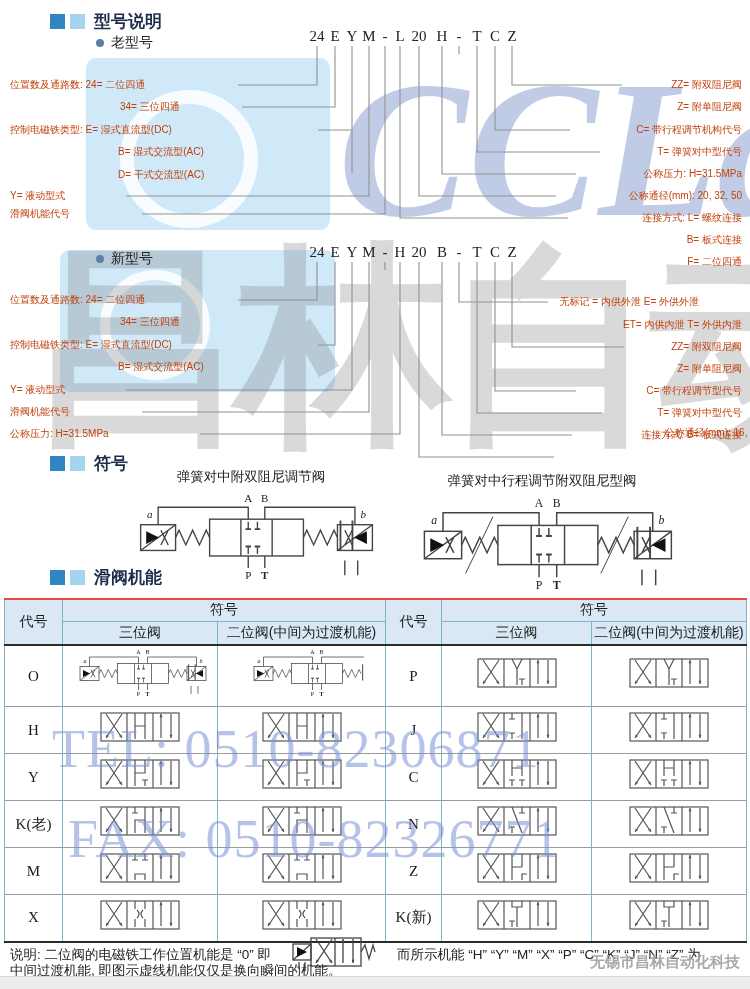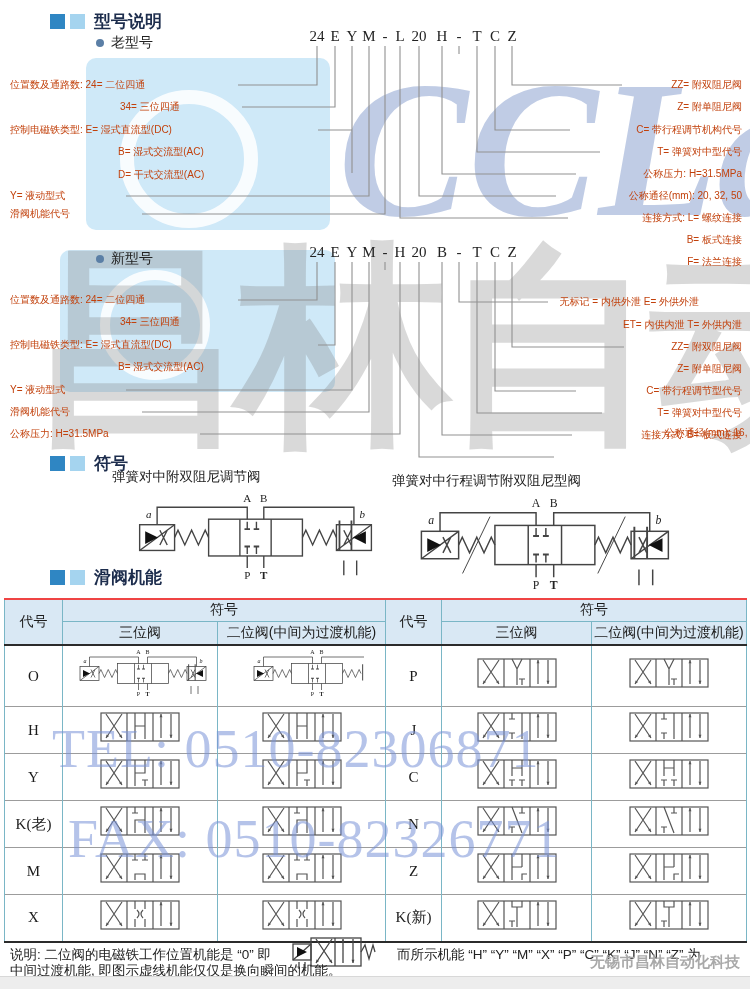--- a/index.html
+++ b/index.html
@@ -22,21 +22,21 @@
   .sec-title{font-weight:bold;font-size:17px;color:#1d2d4d;margin-left:4px;}
   .bullet{position:absolute;display:flex;align-items:center;gap:7px;font-size:14px;color:#222;z-index:2;}
   .dot{width:8px;height:8px;border-radius:50%;background:#5b7fa6;}
   
   .code-part{position:absolute;transform:translateX(-50%);font-family:"Liberation Serif",serif;
              font-size:15px;color:#222;z-index:2;white-space:nowrap;}
   .spec-label{position:absolute;font-size:10px;color:#c2410c;white-space:nowrap;z-index:2;}
   .spec-label.right{transform:translateX(-100%);}
   svg.overlay{position:absolute;left:0;top:0;z-index:1;}
   
-  .diagram{position:absolute;z-index:2;text-align:left;}
+  .diagram{position:absolute;z-index:2;text-align:center;}
   .diagram .dtitle{font-size:13.5px;color:#222;margin-bottom:1px;white-space:nowrap;}
   
   .ftable{position:absolute;left:4px;top:598px;z-index:2;border-collapse:collapse;table-layout:fixed;
           border-top:2px solid #ef4444;border-bottom:2px solid #2b2b2b;background:transparent;}
   .ftable th{background:#d9e8f4;font-weight:normal;font-size:14px;color:#1b1b1b;}
   .ftable th,.ftable td{border-left:1px solid #7ab6c6;border-right:1px solid #7ab6c6;
           text-align:center;vertical-align:middle;padding:0;}
   .ftable thead tr:first-child th{border-bottom:1px solid #7ab6c6;}
   .ftable thead{border-bottom:2px solid #2b2b2b;}
   .ftable td{border-top:1px solid #9c9c9c;background:transparent;}
@@ -97,21 +97,21 @@
       <div class="spec-label" style="left:10px;top:189px;">Y= 液动型式</div>
       <div class="spec-label" style="left:10px;top:207px;">滑阀机能代号</div>
       <div class="spec-label right" style="left:742px;top:78px;">ZZ= 附双阻尼阀</div>
       <div class="spec-label right" style="left:742px;top:100px;">Z= 附单阻尼阀</div>
       <div class="spec-label right" style="left:742px;top:123px;">C= 带行程调节机构代号</div>
       <div class="spec-label right" style="left:742px;top:145px;">T= 弹簧对中型代号</div>
       <div class="spec-label right" style="left:742px;top:167px;">公称压力:  H=31.5MPa</div>
       <div class="spec-label right" style="left:742px;top:189px;">公称通径(mm):  20, 32, 50</div>
       <div class="spec-label right" style="left:742px;top:211px;">连接方式:  L=  螺纹连接</div>
       <div class="spec-label right" style="left:742px;top:233px;">B= 板式连接</div>
-      <div class="spec-label right" style="left:742px;top:255px;">F= 法兰连接</div>
+      <div class="spec-label right" style="left:742px;top:255px;">F= 二位四通</div>
       <div class="code-part" style="left:317px;top:244px;">24</div>
       <div class="code-part" style="left:335px;top:244px;">E</div>
       <div class="code-part" style="left:352px;top:244px;">Y</div>
       <div class="code-part" style="left:369px;top:244px;">M</div>
       <div class="code-part" style="left:385px;top:244px;">-</div>
       <div class="code-part" style="left:400px;top:244px;">H</div>
       <div class="code-part" style="left:419px;top:244px;">20</div>
       <div class="code-part" style="left:442px;top:244px;">B</div>
       <div class="code-part" style="left:459px;top:244px;">-</div>
       <div class="code-part" style="left:477px;top:244px;">T</div>

